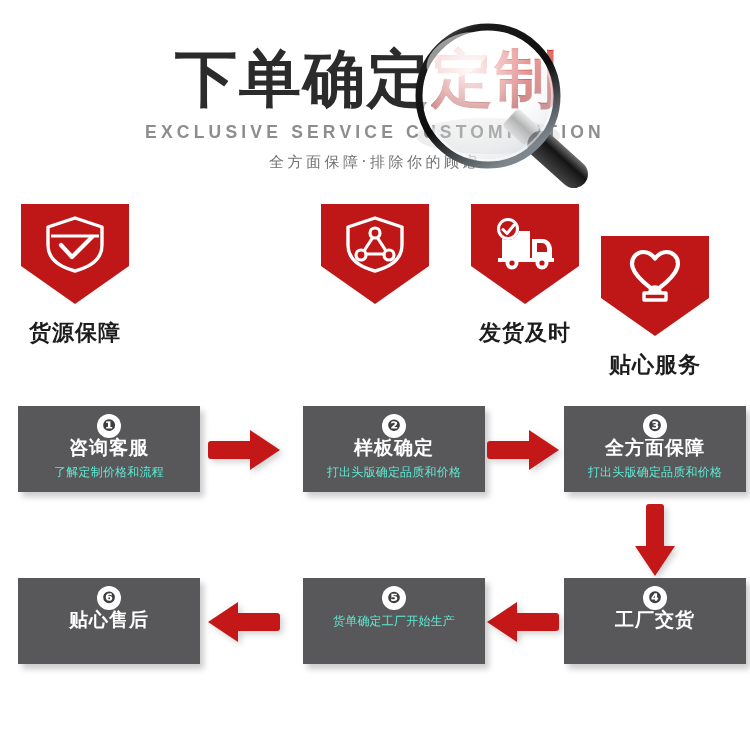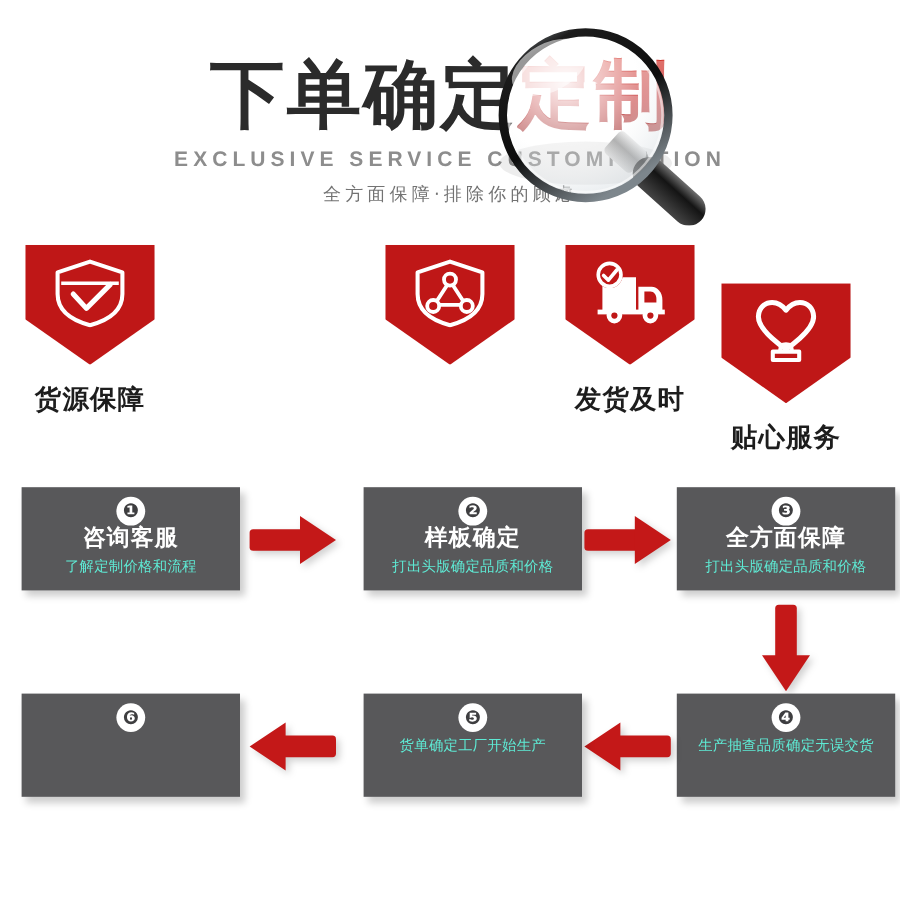--- a/index.html
+++ b/index.html
@@ -300,36 +300,37 @@
       <div class="d">打出头版确定品质和价格</div>
     </div>
 
     <div class="arrow v down" style="left:635px;top:106px;">
       <span class="body"></span>
         <span class="head"></span>
     </div>
 
     <div class="step" style="left:564px;top:180px;">
       <span class="num">❹</span>
-      <div class="d">生产抽查品质确定无误交货</div>
+      <div class="t">工厂交货</div>
     </div>
 
     <div class="arrow h left" style="left:487px;top:204px;">
       <span class="body"></span>
         <span class="head"></span>
     </div>
 
     <div class="step" style="left:303px;top:180px;">
       <span class="num">❺</span>
       <div class="d">货单确定工厂开始生产</div>
     </div>
 
     <div class="arrow h left" style="left:208px;top:204px;">
       <span class="body"></span>
         <span class="head"></span>
     </div>
 
     <div class="step" style="left:18px;top:180px;">
       <span class="num">❻</span>
+      <div class="t">贴心售后</div>
     </div>
 
   </div>
 </div>
 
 </body></html>

